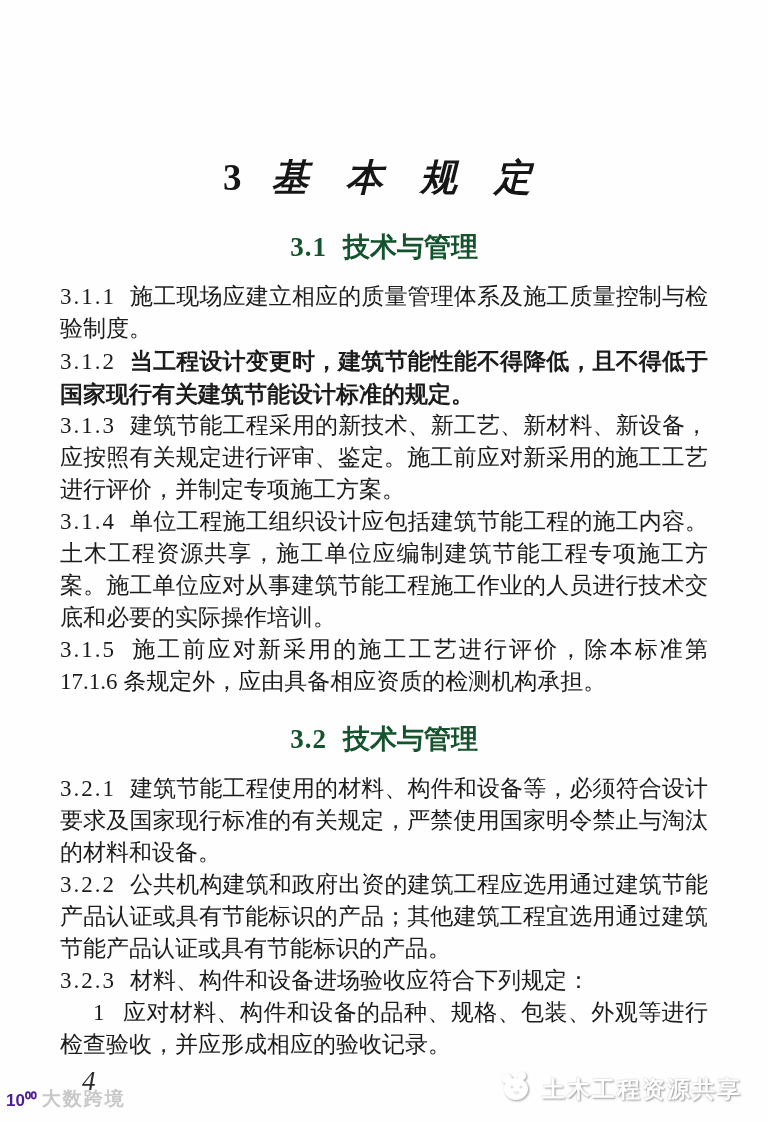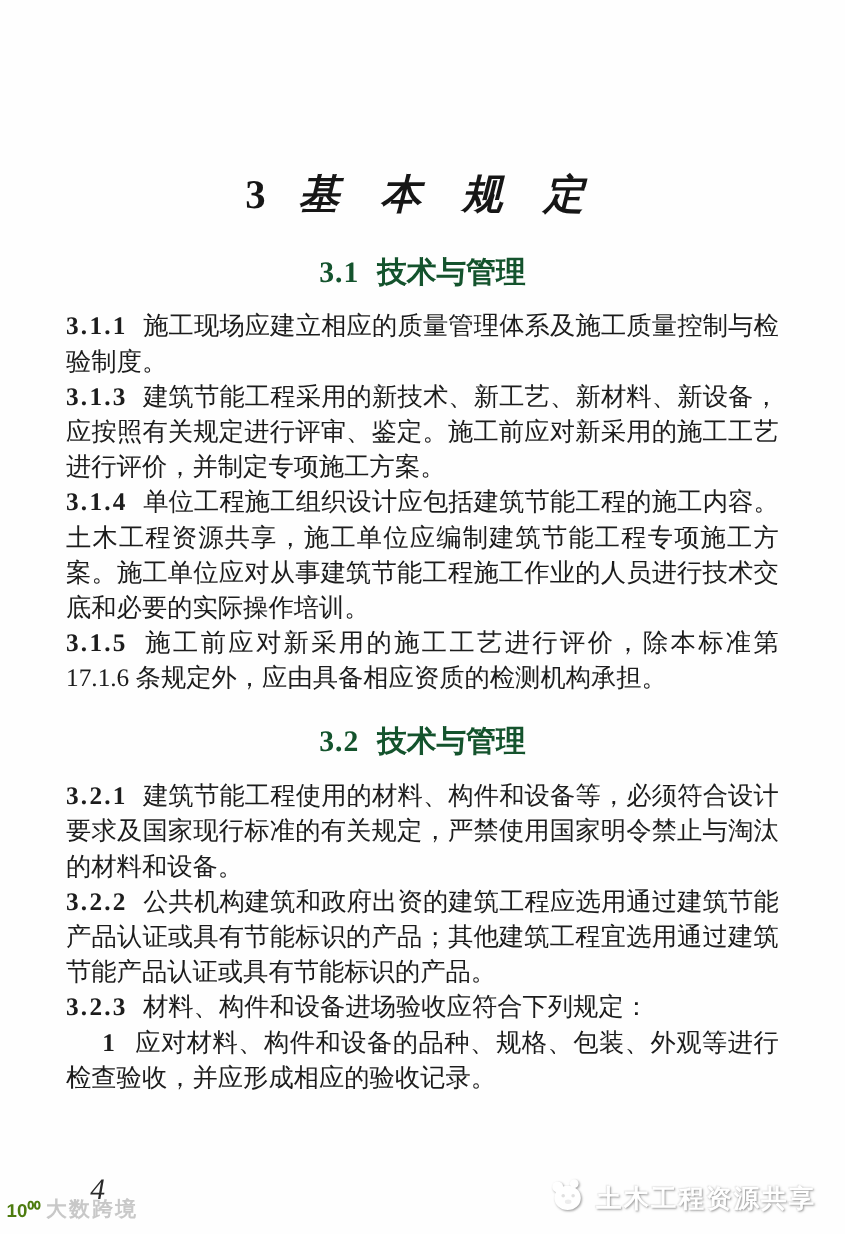--- a/index.html
+++ b/index.html
@@ -44,21 +44,21 @@
     letter-spacing: 1px;
   }
   .clause {
     margin: 0;
     font-size: 23px;
     line-height: 32px;
     text-align: justify;
     text-justify: inter-ideograph;
   }
   .clause .num {
-    font-weight: bold;
+    font-weight: normal;
     margin-right: 14px;
     letter-spacing: 2px;
     font-family: "Liberation Serif", serif;
     margin-top: 45px;
   }
   .clause.bold-clause {
     font-weight: bold;
     font-family: "Liberation Sans", sans-serif;
   }
   .clause.sub-item { text-indent: 33px; }
@@ -77,21 +77,21 @@
     display: flex; align-items: center; gap: 5px;
     color: #c8c8c8;
     font-family: "Liberation Sans", sans-serif;
     font-weight: bold;
     font-size: 19px;
     letter-spacing: 2px;
     user-select: none;
   }
   .wm-left .wm-logo {
     font-size: 17px; letter-spacing: 0;
-    color: #4d7c0f;
+    color: #4c1d95;
   }
   .wm-right {
     position: absolute;
     right: 26px; top: 1070px;
     display: flex; align-items: center; gap: 8px;
     color: #ffffff;
     font-family: Liberation Serif, serif;
     font-weight: bold;
     font-size: 23px;
     letter-spacing: 2px;
@@ -112,20 +112,23 @@
     </h1>
 
     <h2 class="section-heading">
       <span class="sec-num">3.1</span><span>技术与管理</span>
     </h2>
 
     <p class="clause">
       <span class="num">3.1.1</span><span>施工现场应建立相应的质量管理体系及施工质量控制与检验制度。</span>
     </p>
 
+    <p class="clause bold-clause">
+      <span class="num">3.1.2</span><span>当工程设计变更时，建筑节能性能不得降低，且不得低于国家现行有关建筑节能设计标准的规定。</span>
+    </p>
 
     <p class="clause">
       <span class="num">3.1.3</span><span>建筑节能工程采用的新技术、新工艺、新材料、新设备，应按照有关规定进行评审、鉴定。施工前应对新采用的施工工艺进行评价，并制定专项施工方案。</span>
     </p>
 
     <p class="clause">
       <span class="num">3.1.4</span><span>单位工程施工组织设计应包括建筑节能工程的施工内容。土木工程资源共享，施工单位应编制建筑节能工程专项施工方案。施工单位应对从事建筑节能工程施工作业的人员进行技术交底和必要的实际操作培训。</span>
     </p>
 
     <p class="clause">

